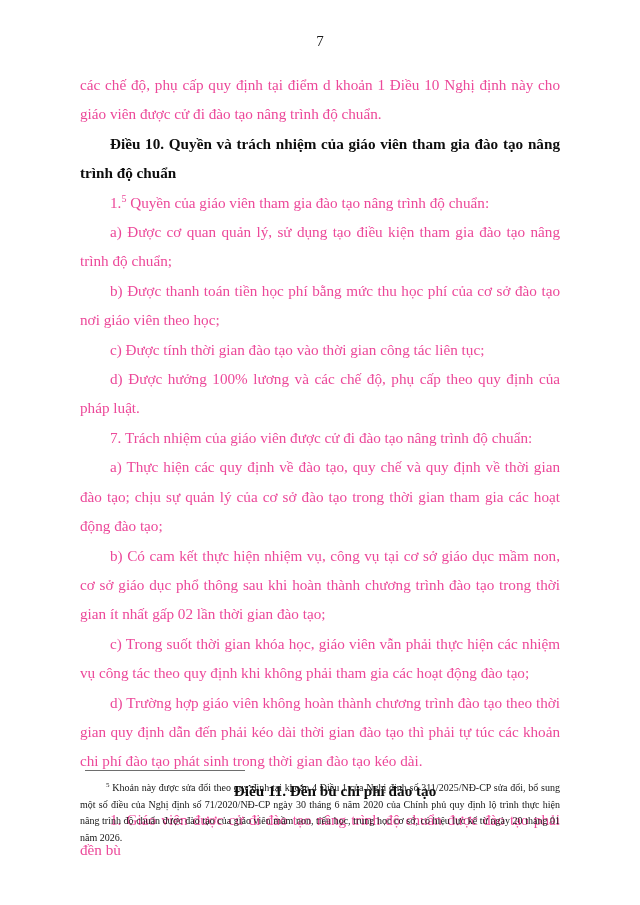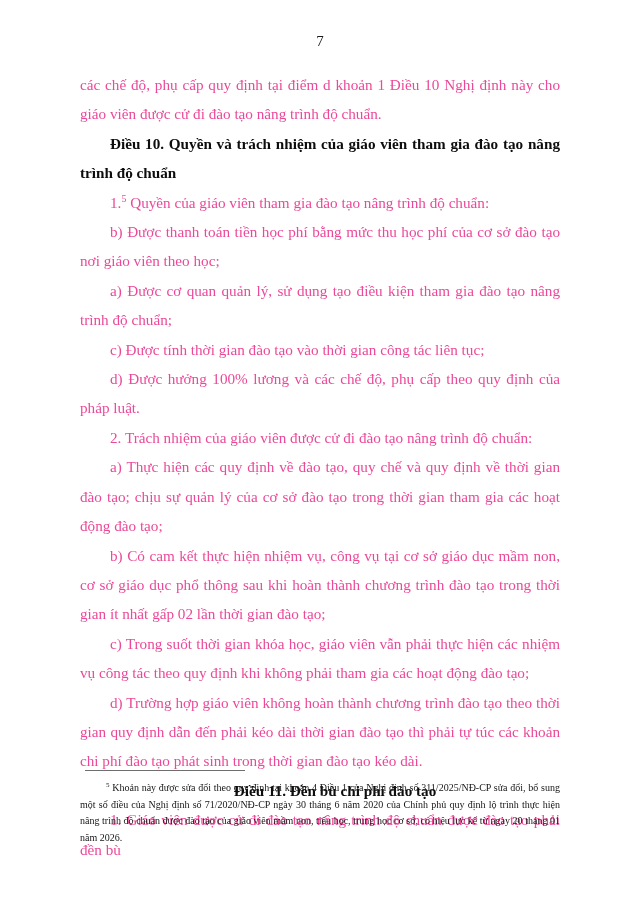--- a/index.html
+++ b/index.html
@@ -120,29 +120,29 @@
   <div class="page-number">7</div>
 
   <div class="body-block">
 
     <p class="para flush">các chế độ, phụ cấp quy định tại điểm d khoản 1 Điều 10 Nghị định này cho giáo viên được cử đi đào tạo nâng trình độ chuẩn.</p>
 
     <p class="heading">Điều 10. Quyền và trách nhiệm của giáo viên tham gia đào tạo nâng trình độ chuẩn</p>
 
     <p class="para indent"><span>1.</span><span class="fn-ref">5</span><span> Quyền của giáo viên tham gia đào tạo nâng trình độ chuẩn:</span></p>
 
+    <p class="para indent">a) Được cơ quan quản lý, sử dụng tạo điều kiện tham gia đào tạo nâng trình độ chuẩn;</p>
+
     <p class="para indent">b) Được thanh toán tiền học phí bằng mức thu học phí của cơ sở đào tạo nơi giáo viên theo học;</p>
-
-    <p class="para indent">a) Được cơ quan quản lý, sử dụng tạo điều kiện tham gia đào tạo nâng trình độ chuẩn;</p>
 
     <p class="para indent">c) Được tính thời gian đào tạo vào thời gian công tác liên tục;</p>
 
     <p class="para indent">d) Được hưởng 100% lương và các chế độ, phụ cấp theo quy định của pháp luật.</p>
 
-    <p class="para indent">2. Trách nhiệm của giáo viên được cử đi đào tạo nâng trình độ chuẩn:</p>
+    <p class="para indent">7. Trách nhiệm của giáo viên được cử đi đào tạo nâng trình độ chuẩn:</p>
 
     <p class="para indent">a) Thực hiện các quy định về đào tạo, quy chế và quy định về thời gian đào tạo; chịu sự quản lý của cơ sở đào tạo trong thời gian tham gia các hoạt động đào tạo;</p>
 
     <p class="para indent">b) Có cam kết thực hiện nhiệm vụ, công vụ tại cơ sở giáo dục mầm non, cơ sở giáo dục phổ thông sau khi hoàn thành chương trình đào tạo trong thời gian ít nhất gấp 02 lần thời gian đào tạo;</p>
 
     <p class="para indent">c) Trong suốt thời gian khóa học, giáo viên vẫn phải thực hiện các nhiệm vụ công tác theo quy định khi không phải tham gia các hoạt động đào tạo;</p>
 
     <p class="para indent">d) Trường hợp giáo viên không hoàn thành chương trình đào tạo theo thời gian quy định dẫn đến phải kéo dài thời gian đào tạo thì phải tự túc các khoản chi phí đào tạo phát sinh trong thời gian đào tạo kéo dài.</p>
 
     <p class="heading short">Điều 11. Đền bù chi phí đào tạo</p>

